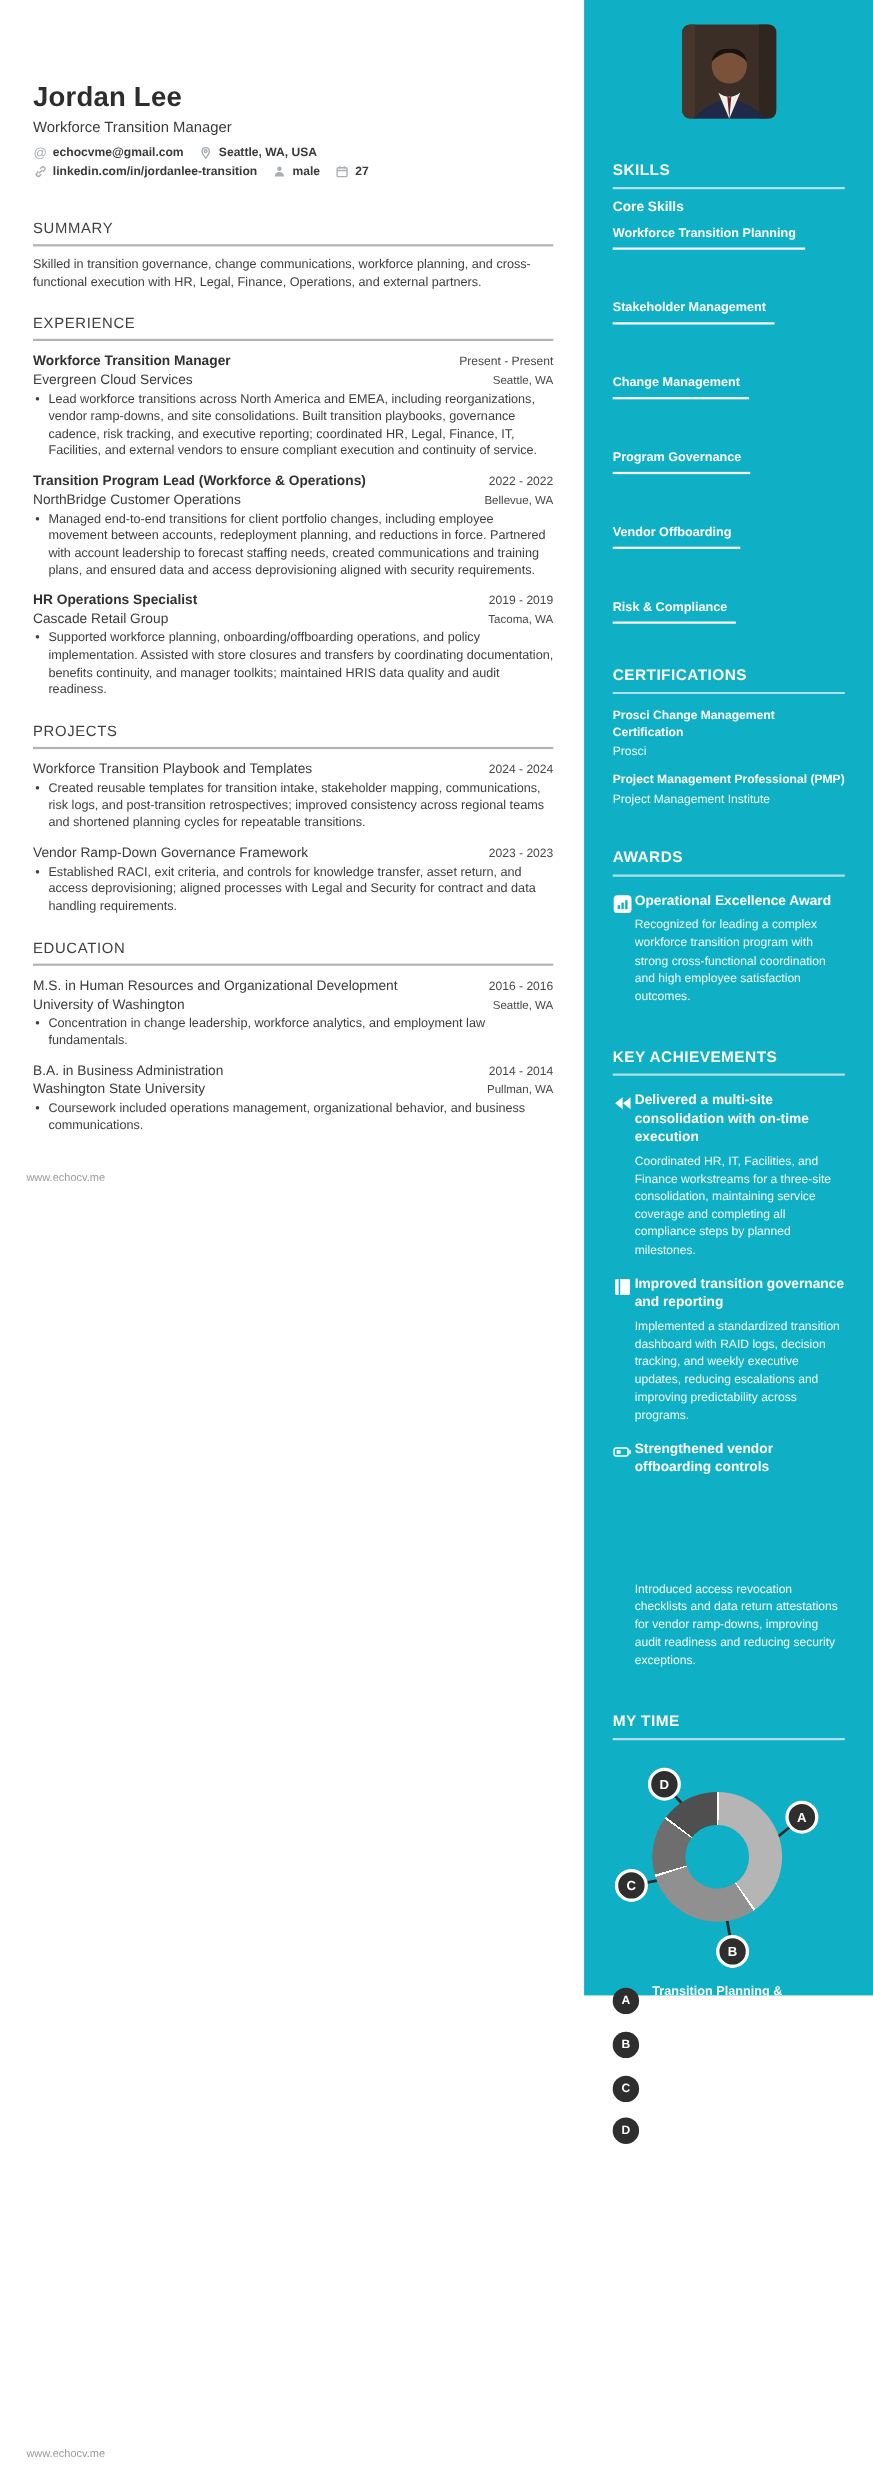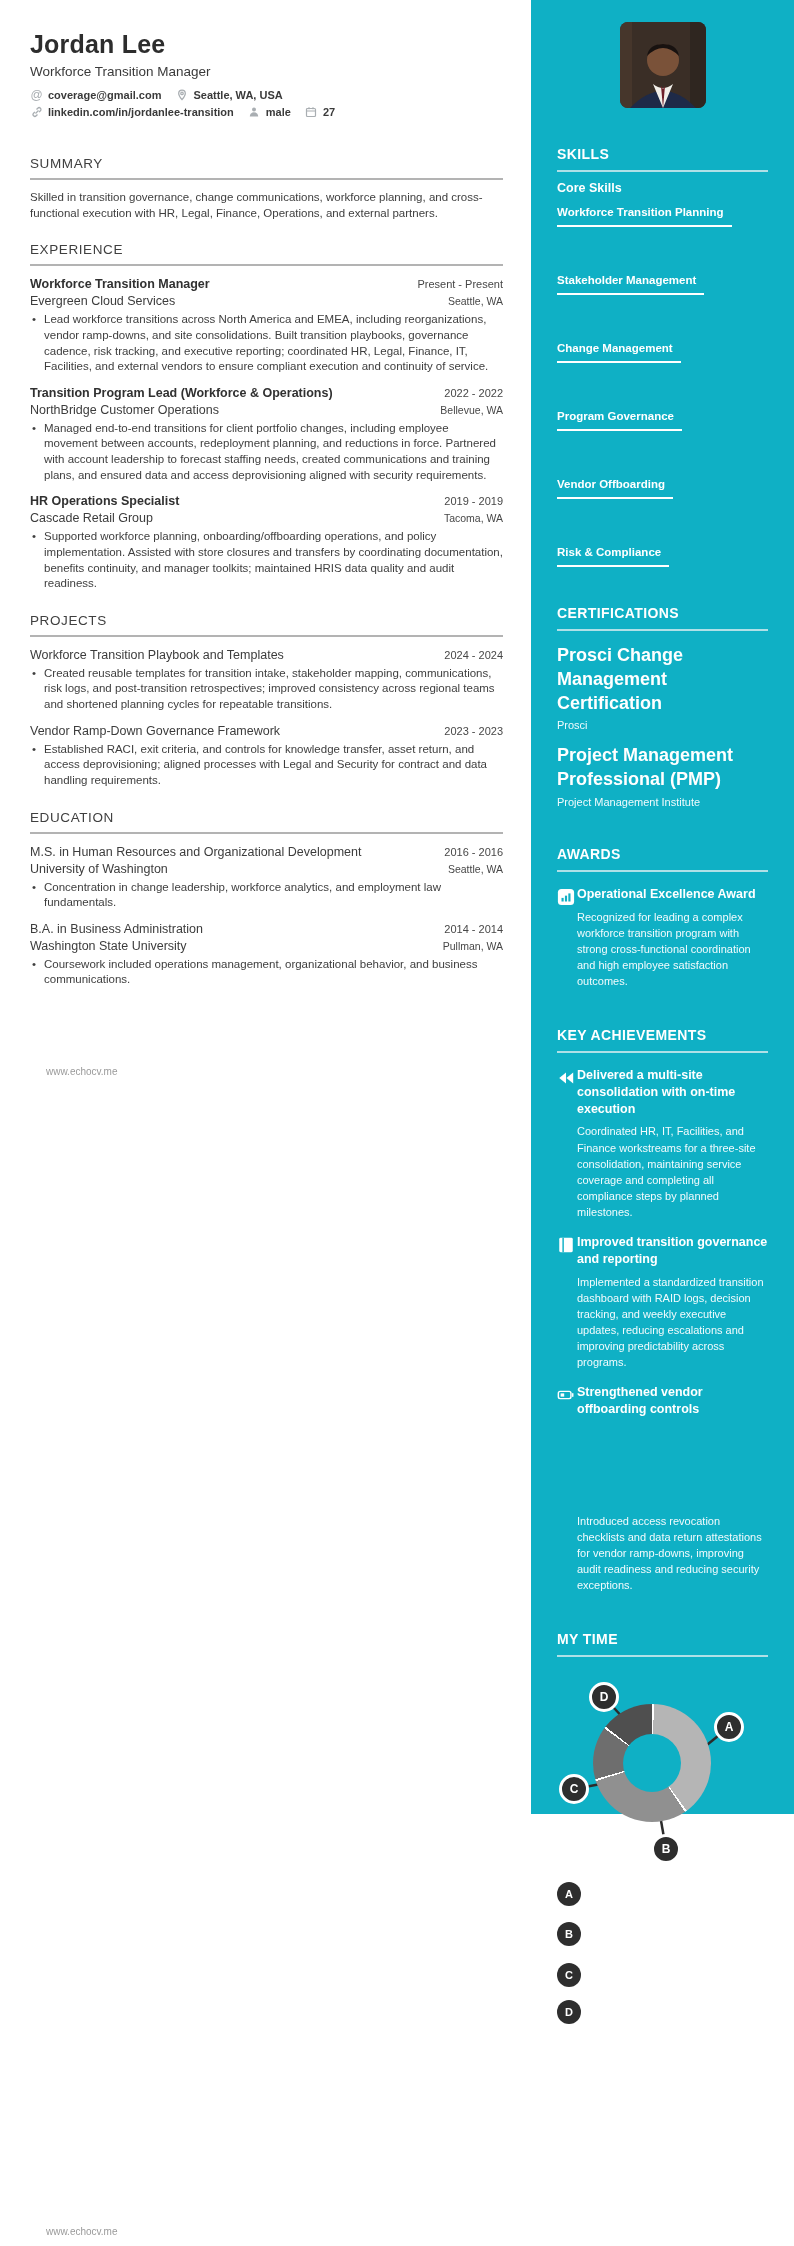--- a/index.html
+++ b/index.html
@@ -8,21 +8,21 @@
     position: relative;
     width: 794px; height: 2246px;
     background: #ffffff;
     font-family: "Liberation Sans", sans-serif;
     color: #3c3c3c;
     overflow: hidden;
   }
   
   .left-col { position:absolute; left:0; top:0; width:531px; height:2246px; background:#fff; }
   .left-inner { padding: 30px 28px 0 30px; }
-  .name { font-size:25px; font-weight:700; color:#2d2d2d; letter-spacing:.2px; }
+  .name { font-size:25px; font-weight:700; color:#2d2d2d; letter-spacing:.2px;margin-top:44px; }
   .headline { font-size:13.5px; color:#3a3a3a; margin-top:5px; }
   .contacts { margin-top:9px; display:flex; flex-direction:column; gap:4px; }
   .contact-row { display:flex; align-items:center; gap:14px; }
   .contact-item { display:flex; align-items:center; gap:5px; font-size:11px; font-weight:700; color:#3a3a3a; }
   .cicon { width:13px; height:13px; display:inline-flex; align-items:center; justify-content:center; color:#a9aeb2; flex:none; }
   .cicon svg { width:12px; height:12px; }
   .at-glyph { font-size:12px; color:#a9aeb2; font-weight:400; }
 
   .section { margin-top:21px; }
   .section.first { margin-top:38px; }
@@ -35,34 +35,34 @@
   .entry-title { font-size:12.5px; font-weight:700; color:#313131; }
   .entry-date { font-size:11px; color:#474747; white-space:nowrap; margin-left:12px; }
   .entry-sub { display:flex; justify-content:space-between; align-items:baseline; margin-top:3px; }
   .entry-company { font-size:12.5px; font-weight:400; color:#3c3c3c; }
   .entry-loc { font-size:10.5px; color:#474747; white-space:nowrap; margin-left:12px;text-align:right; }
   .bullets { margin-top:4px; }
   .bullet { position:relative; padding-left:14px; font-size:11.5px; line-height:1.36; color:#3e3e3e; }
   .bullet::before { content:"•"; position:absolute; left:2px; top:0; color:#3e3e3e; }
   .summary-p { font-size:11.5px; line-height:1.36; color:#3e3e3e; margin-bottom:6px; }
 
-  .footer-url { position:absolute; left:46px; font-size:10px; color:#9a9a9a; }
+  .footer-url { position:absolute; left:24px; font-size:10px; color:#9a9a9a; }
   .footer-url.p1 { top:1066px; }
   .footer-url.p2 { top:2226px; }
 
   
   .sidebar { position:absolute; left:531px; top:0; width:263px; height:1814px; background:#0fb0c5; color:#fff; }
   .sb-inner { padding:0 26px; }
   .photo-wrap { width:86px; height:86px; margin:22px auto 0 auto; border-radius:8px; overflow:hidden; }
   .sb-heading { font-size:14px; font-weight:700; color:#ffffff; letter-spacing:.4px; margin-top:38px; }
   .sb-rule { border:none; border-top:2px solid rgba(230,240,242,.75); margin:8px 0 4px 0; }
   .skill-group { font-size:12.5px; font-weight:700; margin-top:9px; }
   .skill-item { display:inline-block; font-size:11.5px; font-weight:700; margin-top:11px; padding:0 8px 7px 0; border-bottom:2px solid #ffffff; }
   .skill-list { display:flex; flex-direction:column; align-items:flex-start;gap:36px; }
-  .cert-name { font-size:18px; font-weight:700; line-height:1.32; margin-top:13px; }
+  .cert-name { font-size:11px; font-weight:700; line-height:1.32; margin-top:13px; }
   .cert-issuer { font-size:11px; font-weight:400; margin-top:4px; color:#f0fbfd; }
   .ach-item { display:flex; margin-top:14px; }
   .ach-icon { width:20px; flex:none; padding-top:2px; }
   .ach-body { flex:1; }
   .ach-title { font-size:12.5px; font-weight:700; line-height:1.35; }
   .ach-desc { font-size:11px; font-weight:400; line-height:1.46; margin-top:6px; color:#f2fbfd; }
   .gap-desc { margin-top:95px; }
 
   
   .chart-wrap { position:relative; height:202px; margin-top:14px; }
@@ -81,21 +81,21 @@
 <div class="left-col">
   <div class="left-inner">
 
     <div class="name">Jordan Lee</div>
     <div class="headline">Workforce Transition Manager</div>
 
     <div class="contacts">
       <div class="contact-row">
         <span class="contact-item">
           <span class="cicon at-glyph">@</span>
-          <span>coverage@gmail.com</span>
+          <span>echocvme@gmail.com</span>
         </span>
         <span class="contact-item">
           <span class="cicon">
             <svg viewBox="0 0 12 12" fill="none" stroke="#a9aeb2" stroke-width="1.3">
                 <path d="M6 1.2c1.9 0 3.3 1.4 3.3 3.2 0 2.2-3.3 6.2-3.3 6.2S2.7 6.6 2.7 4.4C2.7 2.6 4.1 1.2 6 1.2z"></path>
                 <circle cx="6" cy="4.4" r="1.2"></circle>
               </svg>
           </span>
           <span>Seattle, WA, USA</span>
         </span>

